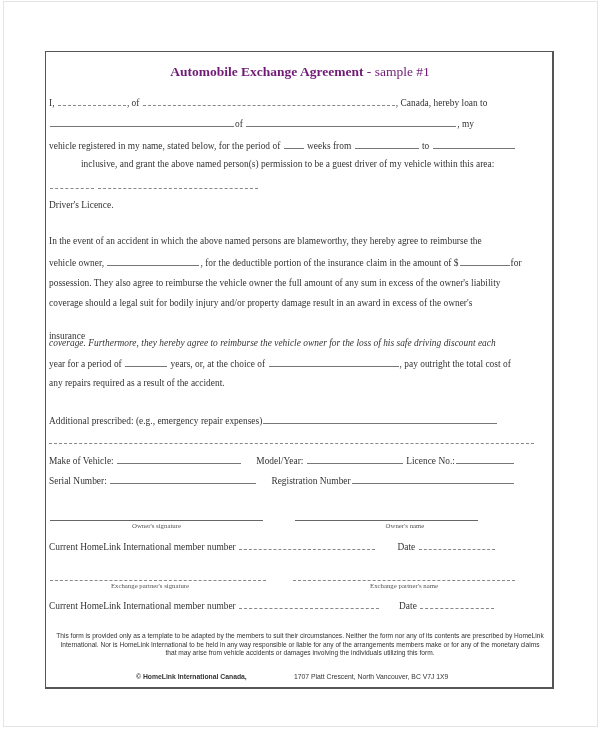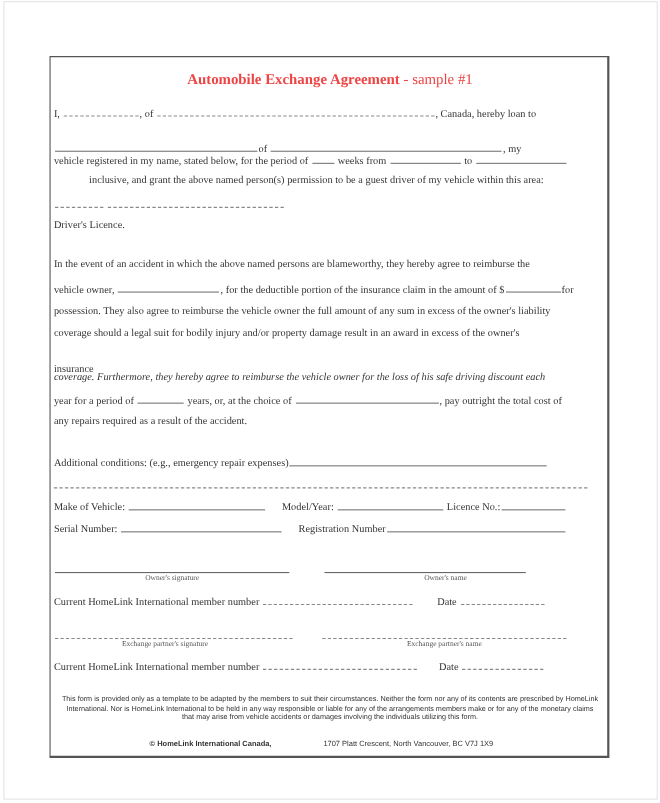--- a/index.html
+++ b/index.html
@@ -13,21 +13,21 @@
       position: absolute; left: 3px; top: 1px; width: 595px; height: 726px;
       border: 1px solid #e4e4e4; box-sizing: border-box;
     }
     .doc-frame {
       position: absolute; left: 45px; top: 51px; width: 509px; height: 638px;
       border: 1.5px solid #555; border-right-width: 2px; border-bottom-width: 2px;
       box-sizing: border-box;
     }
     .title {
       position: absolute; left: 0; width: 600px; top: 64px; text-align: center;
-      font-size: 13.5px; color: #ef4444;
+      font-size: 13.5px; color: #701a75;
     }
     .title b { font-weight: bold; }
     .line {
       position: absolute; left: 49px; font-size: 9.4px; white-space: nowrap;
       color: #333; letter-spacing: 0.02px;
     }
     .blank {
       display: inline-block; border-bottom: 1px solid #777; height: 8px;
       vertical-align: baseline; margin: 0 1px;
     }
@@ -56,21 +56,21 @@
 <div class="page-edge"></div>
 <div class="doc-frame"></div>
 
 <div class="title">
   <b>Automobile Exchange Agreement</b><span> - sample #1</span>
 </div>
 
 <div class="line" style="top:97px;">
   <span>I, </span><span class="blank dash" style="width:68px"></span><span>, of </span><span class="blank dash" style="width:252px"></span><span>, Canada, hereby loan to</span>
 </div>
-<div class="line" style="top:118px;margin-top:11px;">
+<div class="line" style="top:118px;">
   <span class="blank" style="width:184px"></span><span>of </span><span class="blank" style="width:210px"></span><span>, my</span>
 </div>
 <div class="line" style="top:140px;">
   <span>vehicle registered in my name, stated below, for the period of </span><span class="blank" style="width:20px"></span><span> weeks from </span><span class="blank" style="width:64px"></span><span> to </span><span class="blank" style="width:82px"></span>
 </div>
 <div class="line" style="top:159px;padding-left:32px;">inclusive, and grant the above named person(s) permission to be a guest driver of  my vehicle within this area:</div>
 <div class="line" style="top:180px;">
   <span class="blank dash" style="width:44px"></span>&nbsp;<span class="blank dash" style="width:160px"></span>
 </div>
 <div class="line" style="top:200px;">Driver's Licence.</div>
@@ -82,21 +82,21 @@
 <div class="line" style="top:278px;">possession.   They also agree to reimburse the vehicle owner the full amount of any sum in excess of the owner's liability</div>
 <div class="line" style="top:298px;">coverage should a legal suit for bodily injury and/or property damage result in an award in excess of the owner's</div>
 <div class="line" style="top:318px;margin-top:13px;">insurance</div>
 <div class="line" style="top:338px;font-style:italic;"> coverage. Furthermore, they hereby agree to reimburse the vehicle owner for the loss of his safe driving discount each</div>
 <div class="line" style="top:358px;">
   <span> year for a period of </span><span class="blank" style="width:42px"></span><span> years, or, at the choice of </span><span class="blank" style="width:130px"></span><span>, pay outright the total cost of</span>
 </div>
 <div class="line" style="top:378px;">any repairs required as a result of the accident.</div>
 
 <div class="line" style="top:415px;">
-  <span>Additional conditions: (e.g., emergency repair expenses)</span><span class="blank" style="width:234px"></span>
+  <span>Additional prescribed: (e.g., emergency repair expenses)</span><span class="blank" style="width:234px"></span>
 </div>
 <div class="sig-line dash" style="left:49px; top:443px; width:485px;"></div>
 
 <div class="line" style="top:455px;">
   <span>Make of Vehicle:</span>&nbsp;<span class="blank" style="width:124px"></span>&nbsp;&nbsp;&nbsp;&nbsp;&nbsp;&nbsp;<span>Model/Year:</span>&nbsp;<span class="blank" style="width:96px"></span>&nbsp;<span>Licence No.:</span><span class="blank" style="width:58px"></span>
 </div>
 <div class="line" style="top:475px;">
   <span>Serial Number:</span>&nbsp;<span class="blank" style="width:146px"></span>&nbsp;&nbsp;&nbsp;&nbsp;&nbsp;&nbsp;<span>Registration Number</span><span class="blank" style="width:162px"></span>
 </div>
 

